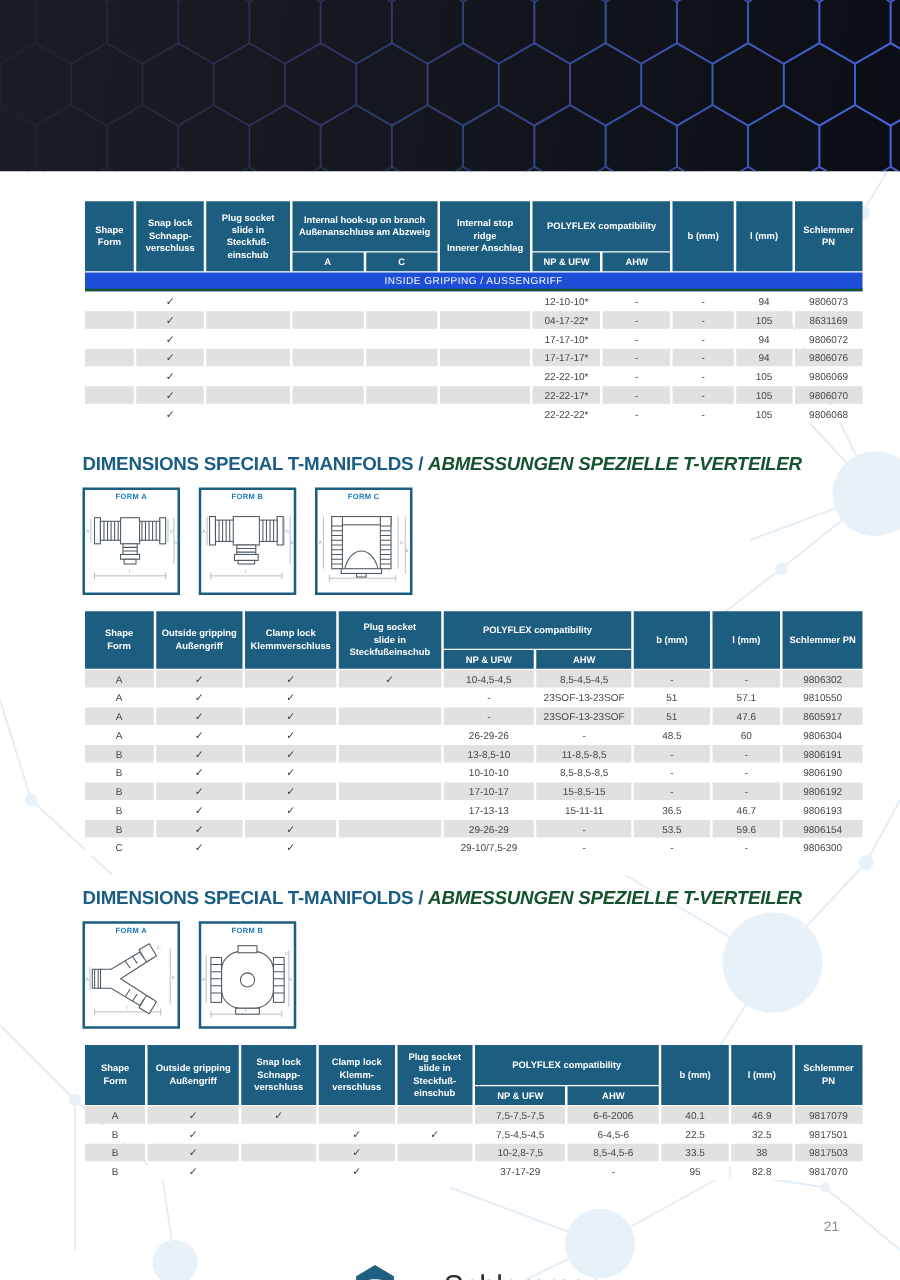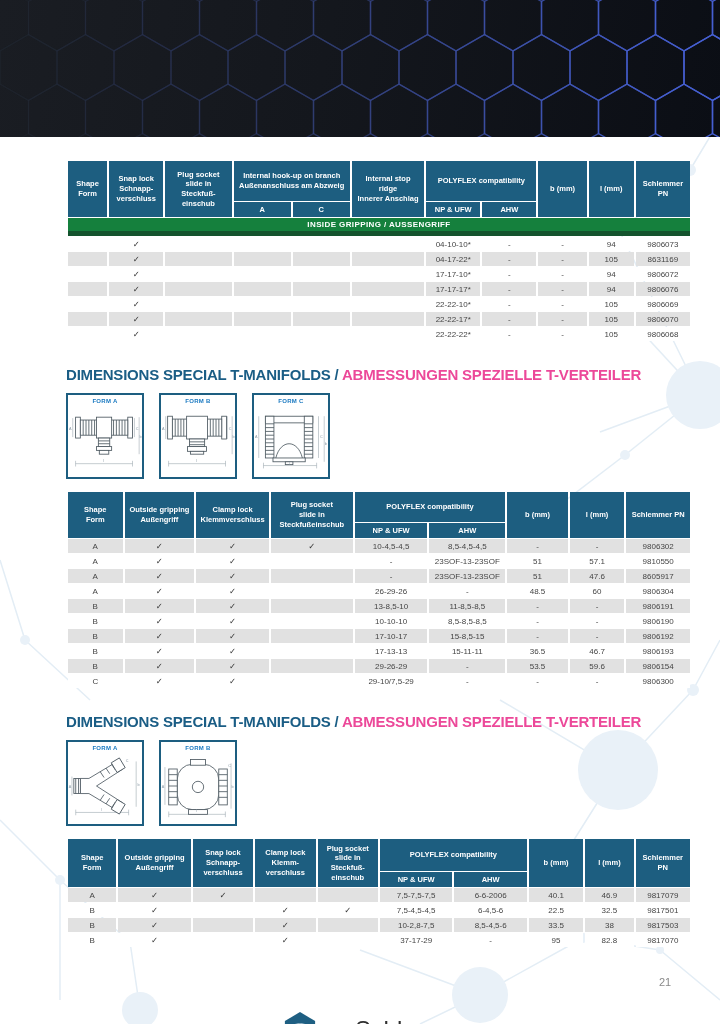--- a/index.html
+++ b/index.html
@@ -21,28 +21,28 @@
         width:626px;margin-left:66px;}
   th{background:#1d5e80;color:#fff;font-size:7.5px;font-weight:bold;
      text-align:center;vertical-align:middle;white-space:pre-line;
      line-height:1.3;padding:2px 1px;}
   thead tr.tier1{height:40px;}
   thead tr.tier2{height:15px;}
   td{font-size:8px;color:#454545;text-align:center;height:14px;padding:0 1px;
      overflow:hidden;white-space:nowrap;background:#fff;}
   tr.gray td{background:#e1e1e1;}
   td.check{font-size:8.5px;color:#3a3a3a;}
-  tr.band td{background:#15803d;color:#fff;font-weight:bold;font-size:8px;
-     letter-spacing:.4px;border-bottom:5px solid #14532d;height:13px;}
+  tr.band td{background:#1d4ed8;color:#fff;font-weight:normal;font-size:8px;
+     letter-spacing:.4px;border-bottom:2px solid #14532d;height:13px;}
   #table1{margin-top:23px;}
   #table2,#table3{margin-top:12px;}
   
   .section-title{margin:24px 0 10px 66px;font-size:15px;font-weight:bold;
      letter-spacing:-0.2px;color:#1a5d85;}
-  .section-title .de{color:#ec4899;}
+  .section-title .de{color:#14532d;font-style:italic;}
   
   .forms-row{display:flex;gap:15px;margin-left:66px;}
   .form-box{width:78px;height:86px;border:2px solid #1d5e80;background:#fff;
      box-sizing:border-box;}
   .form-label{text-align:center;font-size:6px;font-weight:bold;color:#1878c0;
      margin-top:3px;letter-spacing:.3px;}
   .draw{display:block;margin:1px auto 0 auto;}
   .dim{stroke:#9aa6ad;stroke-width:.6;fill:none;}
   .part{stroke:#4e5a62;stroke-width:.9;fill:#fff;}
   .lbl{font-size:4px;fill:#8a9aa6;}
@@ -177,21 +177,21 @@
         </tr>
     </tbody>
     <tbody id="table1-body">
         <tr class="white">
           <td></td>
           <td class="check">✓</td>
           <td></td>
           <td></td>
           <td></td>
           <td></td>
-          <td>04-10-10*</td>
+          <td>12-10-10*</td>
           <td>-</td>
           <td>-</td>
           <td>94</td>
           <td>9806073</td>
         </tr>
         <tr class="gray">
           <td></td>
           <td class="check">✓</td>
           <td></td>
           <td></td>

